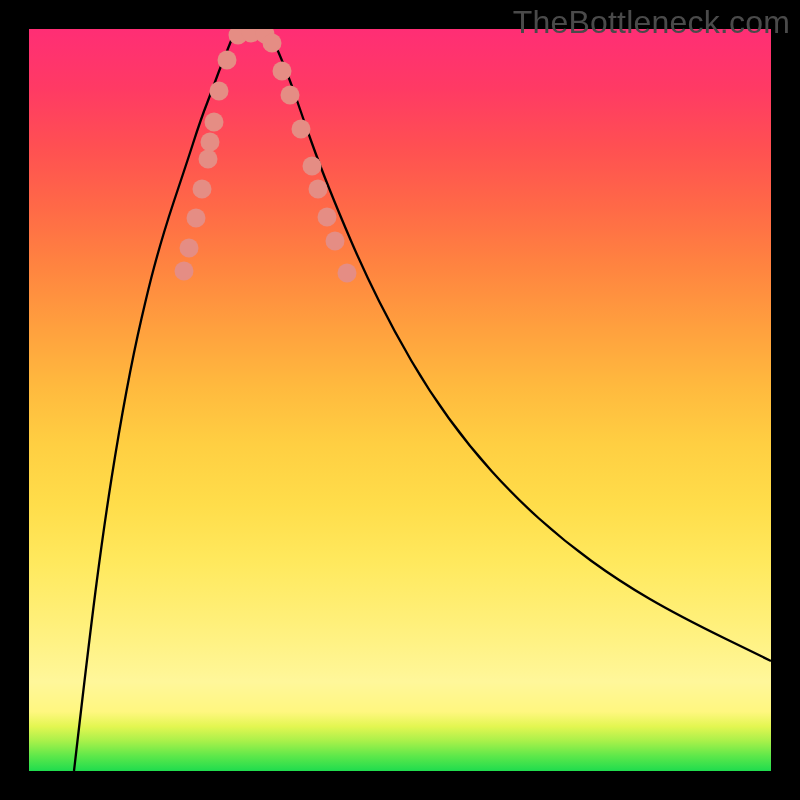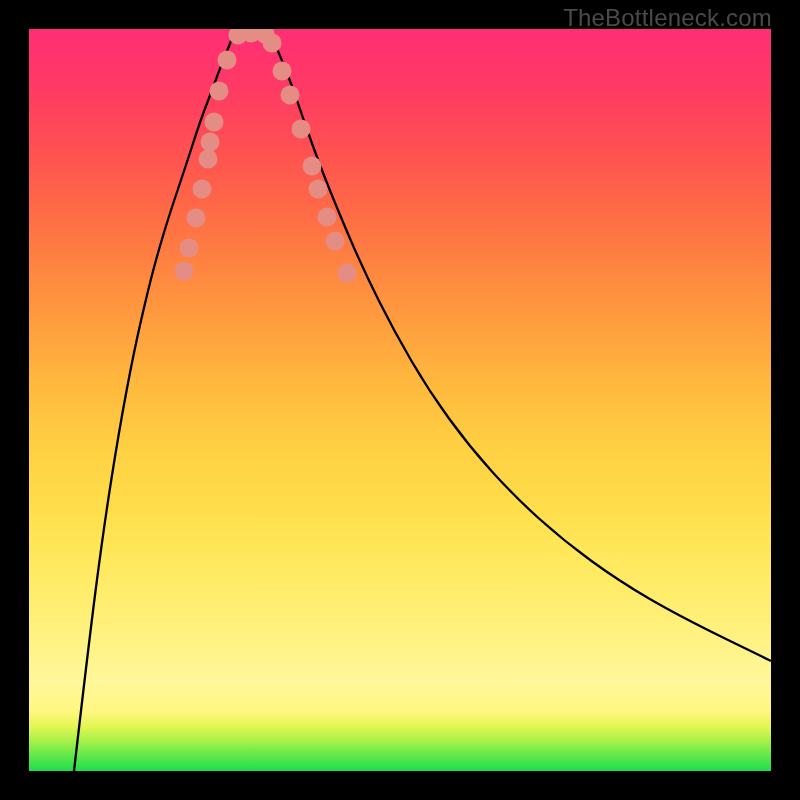--- a/index.html
+++ b/index.html
@@ -42,23 +42,23 @@
       #ff8440 68%,
       #ff6947 76%,
       #ff5052 84%,
       #ff3a64 92%,
       #ff2e75 100%
     );
   }
   .watermark {
     position: absolute;
     top: 4px;
-    right: 28px;
+    right: 10px;
     color: #4a4a4a;
-    font-size: 24px;
+    font-size: 32px;
     font-weight: 400;
     letter-spacing: 0.2px;
     z-index: 5;
   }
   svg.overlay {
     position: absolute;
     left: 0;
     top: 0;
     width: 742px;
     height: 742px;

